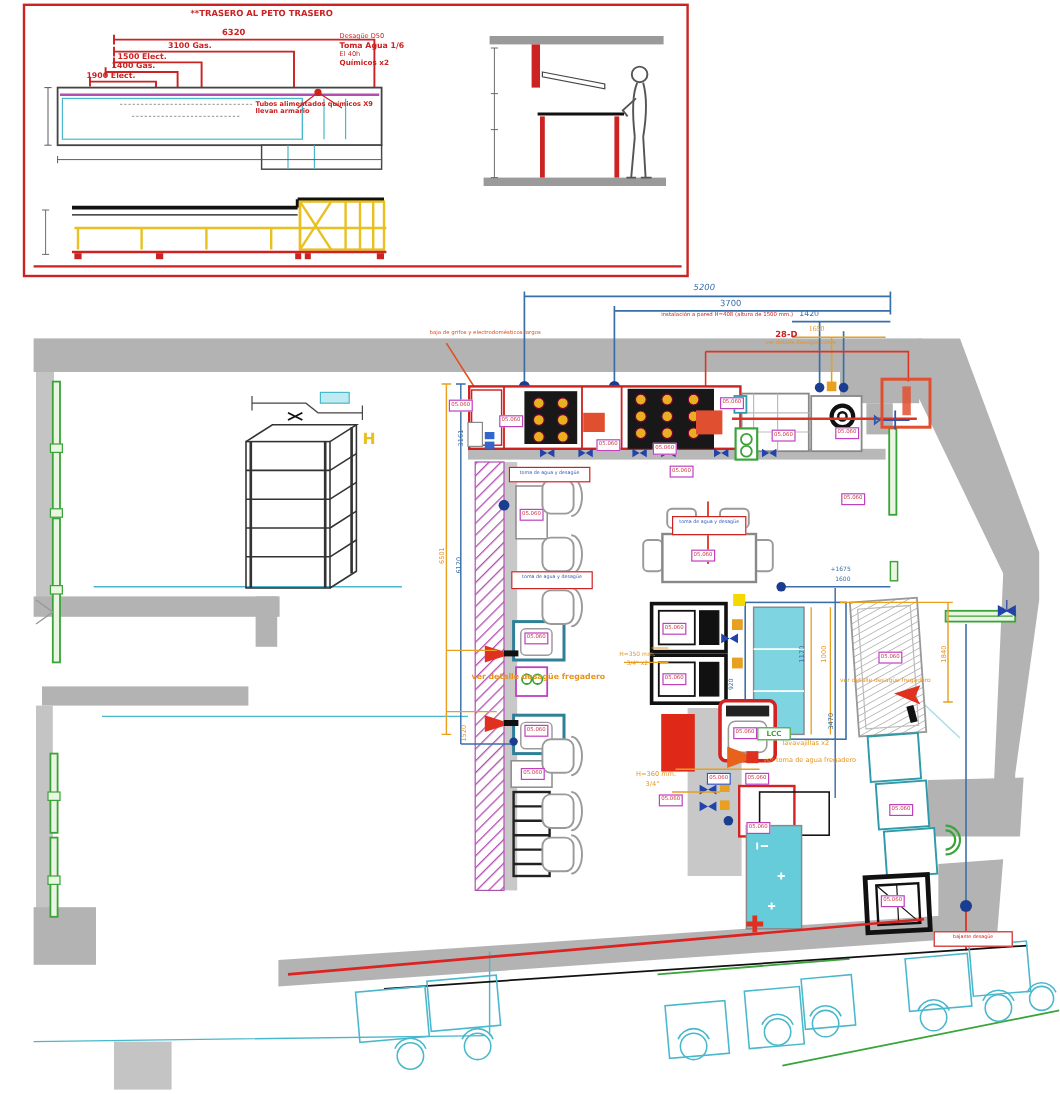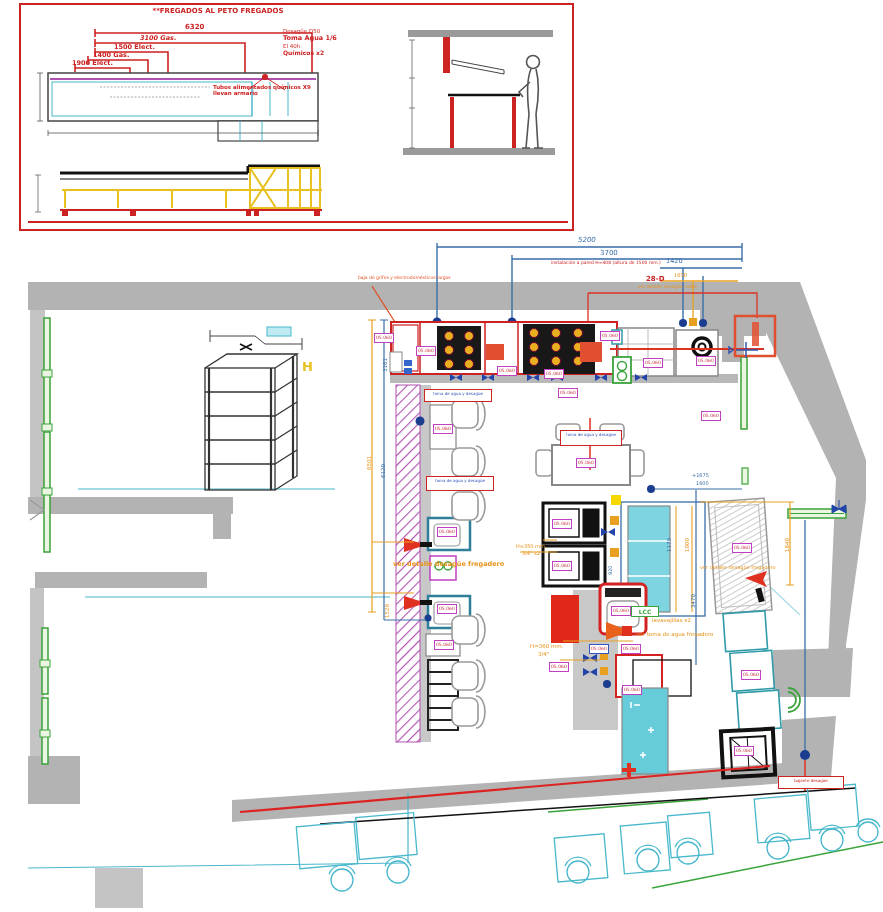--- a/index.html
+++ b/index.html
@@ -425,24 +425,24 @@
             <path d="M-13,-6 a14,14 0 0 1 26,0"></path>
           </g>
       <g transform="translate(868,832)">
             <circle r="10"></circle>
             <path d="M-12,-5 a13,13 0 0 1 24,0"></path>
           </g>
     </g>
   </g>
 </svg>
 
-<span class="t red b" style="left:108px;top:8px;width:220px;text-align:center;font-size:7px;">**FREGADOS AL PETO FREGADOS</span>
+<span class="t red b" style="left:108px;top:8px;width:220px;text-align:center;font-size:7px;">**TRASERO AL PETO TRASERO</span>
 <span class="t red b" style="left:185px;top:24px;font-size:7px;">6320</span>
-<span class="t red b" style="left:140px;top:35px;font-size:6.5px;font-style:italic;">3100 Gas.</span>
-<span class="t red b" style="left:98px;top:44px;font-size:6.5px;margin-left:16px;">1500 Elect.</span>
+<span class="t red b" style="left:140px;top:35px;font-size:6.5px;">3100 Gas.</span>
+<span class="t red b" style="left:98px;top:44px;font-size:6.5px;">1500 Elect.</span>
 <span class="t red b" style="left:93px;top:52px;font-size:6.5px;">1400 Gas.</span>
 <span class="t red b" style="left:72px;top:60px;font-size:6.5px;">1900 Elect.</span>
 <span class="t red" style="left:283px;top:28px;font-size:5.5px;">Desagüe D50</span>
 <span class="t red b" style="left:283px;top:35px;font-size:6.5px;">Toma Agua 1/6</span>
 <span class="t red" style="left:283px;top:43px;font-size:5.5px;">El 40h</span>
 <span class="t red b" style="left:283px;top:50px;font-size:6px;">Químicos x2</span>
 <span class="t red b" style="left:213px;top:84px;width:118px;white-space:normal;font-size:5.5px;">Tubos alimentados químicos X9 llevan armario</span>
 
 <span class="t blue" style="left:578px;top:237px;font-size:7px;font-style:italic;">5200</span>
 <span class="t blue" style="left:600px;top:250px;font-size:7px;">3700</span>

